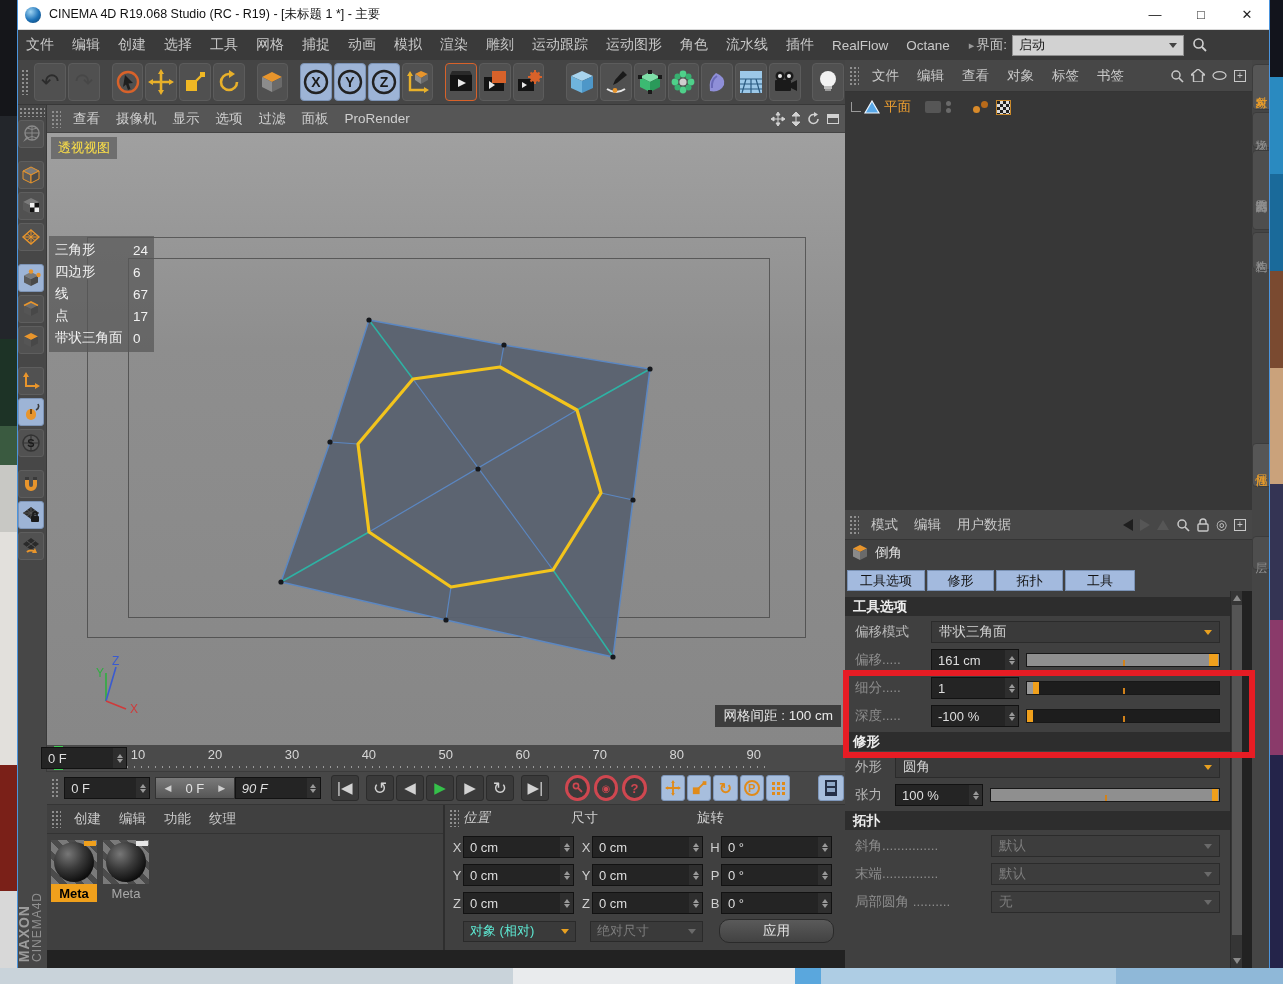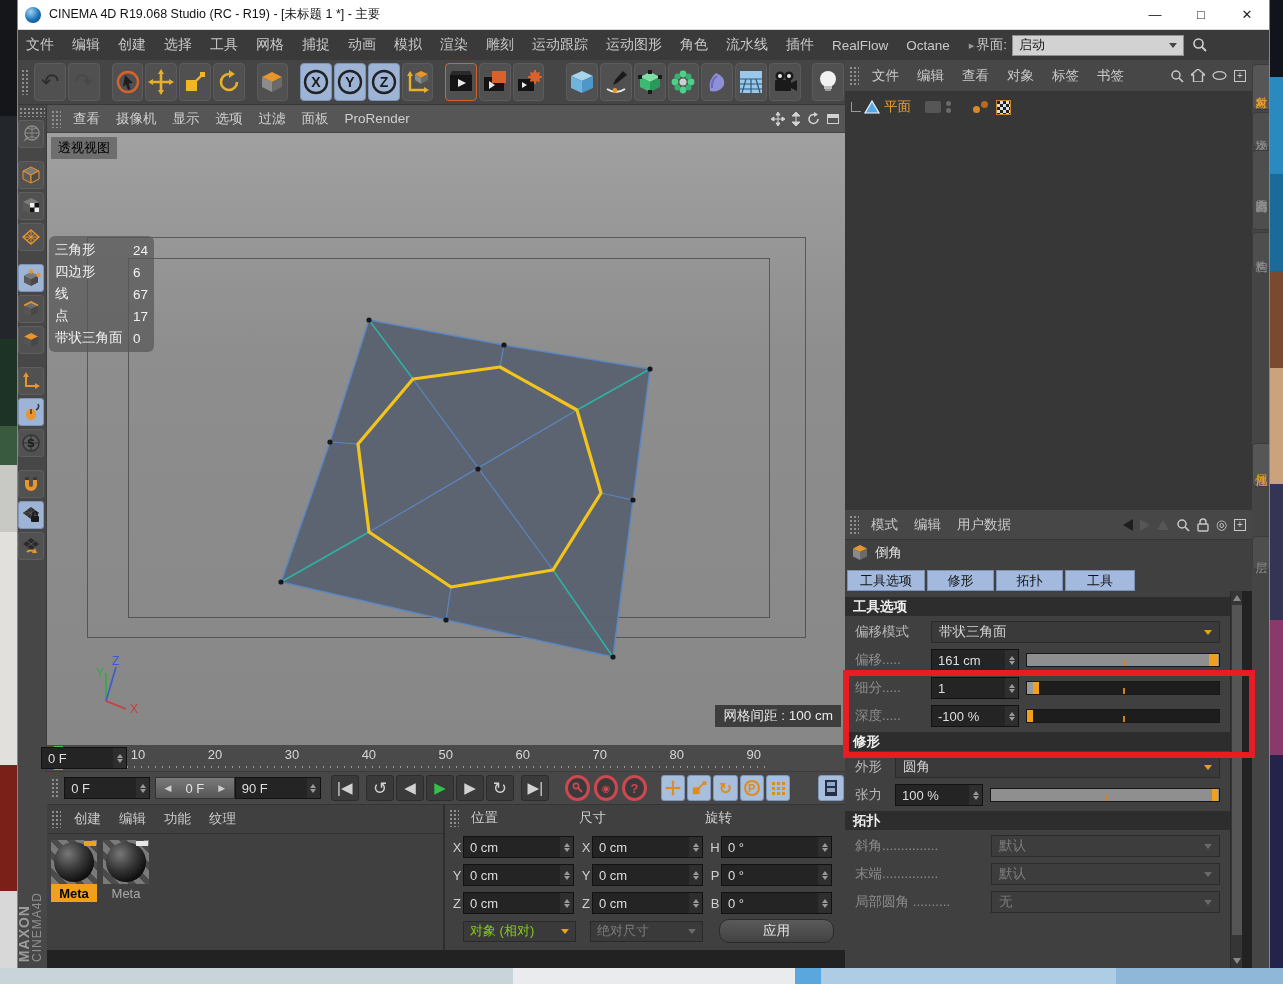--- a/index.html
+++ b/index.html
@@ -44,28 +44,28 @@
       border-radius:3px;display:flex;align-items:center;justify-content:center;box-sizing:border-box;}
   .lbtn.active{background:#9db4d6;border-color:#7d94b6;}
   .lsep{height:8px;}
   
   .vp-menubar{left:47px;top:105px;width:798px;height:28px;background:#565656;display:flex;
       align-items:center;border-bottom:1px solid #444;box-sizing:border-box;}
   .vp-menubar .mi{color:#cfcfcf;font-size:13.5px;padding:0 8px;}
   .vp-icons{margin-left:auto;display:flex;align-items:center;margin-right:6px;gap:6px;color:#d2d2d2;}
   .viewport{left:47px;top:133px;width:798px;height:612px;
       background:linear-gradient(#a0a0a0,#8e8e8e 35%,#878787);overflow:hidden;}
-  .vp-label{position:absolute;left:4px;top:4px;background:#6e6e6e;color:#000000;font-size:13px;
+  .vp-label{position:absolute;left:4px;top:4px;background:#6e6e6e;color:#fde047;font-size:13px;
       padding:2px 7px;}
   .safe-outer{position:absolute;left:40px;top:104px;width:717px;height:399px;
       border:1px solid rgba(40,40,40,.55);}
   .safe-inner{position:absolute;left:81px;top:125px;width:640px;height:358px;
       border:1px solid rgba(40,40,40,.55);}
   .stats{position:absolute;left:2px;top:103px;background:rgba(88,88,88,.72);color:#f2f2f2;
-      font-size:13.5px;padding:3px 6px;border-radius:6px;}
+      font-size:13.5px;padding:3px 6px;}
   .stats .srow{display:flex;height:22px;align-items:center;}
   .stats .slabel{width:78px;}
   .grid-label{position:absolute;right:4px;bottom:18px;background:#3d3d3d;color:#e8e8e8;
       font-size:13.5px;padding:2px 8px;}
   
   .ruler{left:47px;top:745px;width:798px;height:27px;background:#4a4a4a;border-bottom:1px solid #3c3c3c;
       box-sizing:border-box;}
   .ticks{position:absolute;left:14px;top:2px;width:700px;display:flex;justify-content:space-between;
       color:#d6d6d6;font-size:13px;}
   .playhead{position:absolute;left:7px;top:1px;width:9px;height:24px;background:#3ecb52;}
@@ -105,21 +105,21 @@
       background:repeating-linear-gradient(45deg,#7a7a7a 0 6px,#4b4b4b 6px 12px);}
   .mat-sphere{position:absolute;left:3px;top:2px;width:40px;height:40px;border-radius:50%;
       background:radial-gradient(circle at 35% 30%,#777 0%,#3a3a3a 40%,#0e0e0e 75%);}
   .mat-tag{position:absolute;right:1px;top:1px;width:12px;height:5px;}
   .mat-name{height:18px;font-size:13px;display:flex;align-items:center;justify-content:center;}
   .coord-panel{left:445px;top:805px;width:400px;height:145px;background:#404040;box-sizing:border-box;}
   .coord-head{display:flex;color:#d0d0d0;font-size:13.5px;height:26px;align-items:center;}
   .crow{display:flex;align-items:center;height:24px;margin:4px 0 0 0;}
   .caxis{width:12px;color:#cfcfcf;font-size:13px;text-align:center;margin-left:6px;}
   .cfield{width:111px;height:22px;}
-  .cdrop{height:21px;background:#3a3a3a;border:1px solid #2a2a2a;color:#84cc16;font-size:13px;
+  .cdrop{height:21px;background:#3a3a3a;border:1px solid #2a2a2a;color:#5eead4;font-size:13px;
       display:flex;align-items:center;padding:0 6px;box-sizing:border-box;}
   .cdrop .dd{margin-left:auto;border-left:4px solid transparent;border-right:4px solid transparent;
       border-top:5px solid #e8a020;}
   .cdrop.disabled{color:#7d7d7d;}
   .cdrop.disabled .dd{border-top-color:#6a6a6a;}
   .apply-btn{width:113px;height:22px;background:linear-gradient(#5a5a5a,#424242);border:1px solid #2a2a2a;
       border-radius:10px;color:#e2e2e2;font-size:13.5px;display:flex;align-items:center;justify-content:center;}
   .maxon{left:17px;top:772px;width:30px;height:196px;background:#474747;overflow:hidden;}
   .maxon .vtxt{position:absolute;left:1px;bottom:6px;writing-mode:vertical-rl;transform:rotate(180deg);
       color:#9c9c9c;letter-spacing:1px;}
@@ -645,21 +645,21 @@
     <span class="spin">
         <i class="up"></i>
         <i class="dn"></i>
       </span>
   </span>
   <span class="scrubber" style="margin-left:5px;">
     <span class="arr">◀</span>
     <span>0 F</span>
     <span class="arr">▶</span>
   </span>
-  <span class="numfield" style="width:92px;">
+  <span class="numfield" style="width:92px;font-style:italic;">
     <span>90 F</span>
     <span class="spin">
         <i class="up"></i>
         <i class="dn"></i>
       </span>
   </span>
   <span style="width:10px;"></span>
   <span class="pbtn">
       <span>|◀</span>
     </span>
@@ -751,21 +751,21 @@
         <span class="mat-tag" style="background:#e8e8e8;"></span>
       </div>
       <div class="mat-name" style="color:#a8a8a8;">Meta</div>
     </div>
   </div>
 </div>
 
 <div class="abs coord-panel">
   <div class="coord-head">
     <span class="grip" style="height:18px;"></span>
-    <span style="width:100px;margin-left:8px;">位置</span>
+    <span style="width:100px;margin-left:0;font-style:italic;">位置</span>
     <span style="width:126px;margin-left:8px;">尺寸</span>
     <span>旋转</span>
   </div>
   <div class="crow">
     <span class="caxis">X</span>
     <span class="numfield cfield">
         <span>0 cm</span>
         <span class="spin">
           <i class="up"></i>
           <i class="dn"></i>

